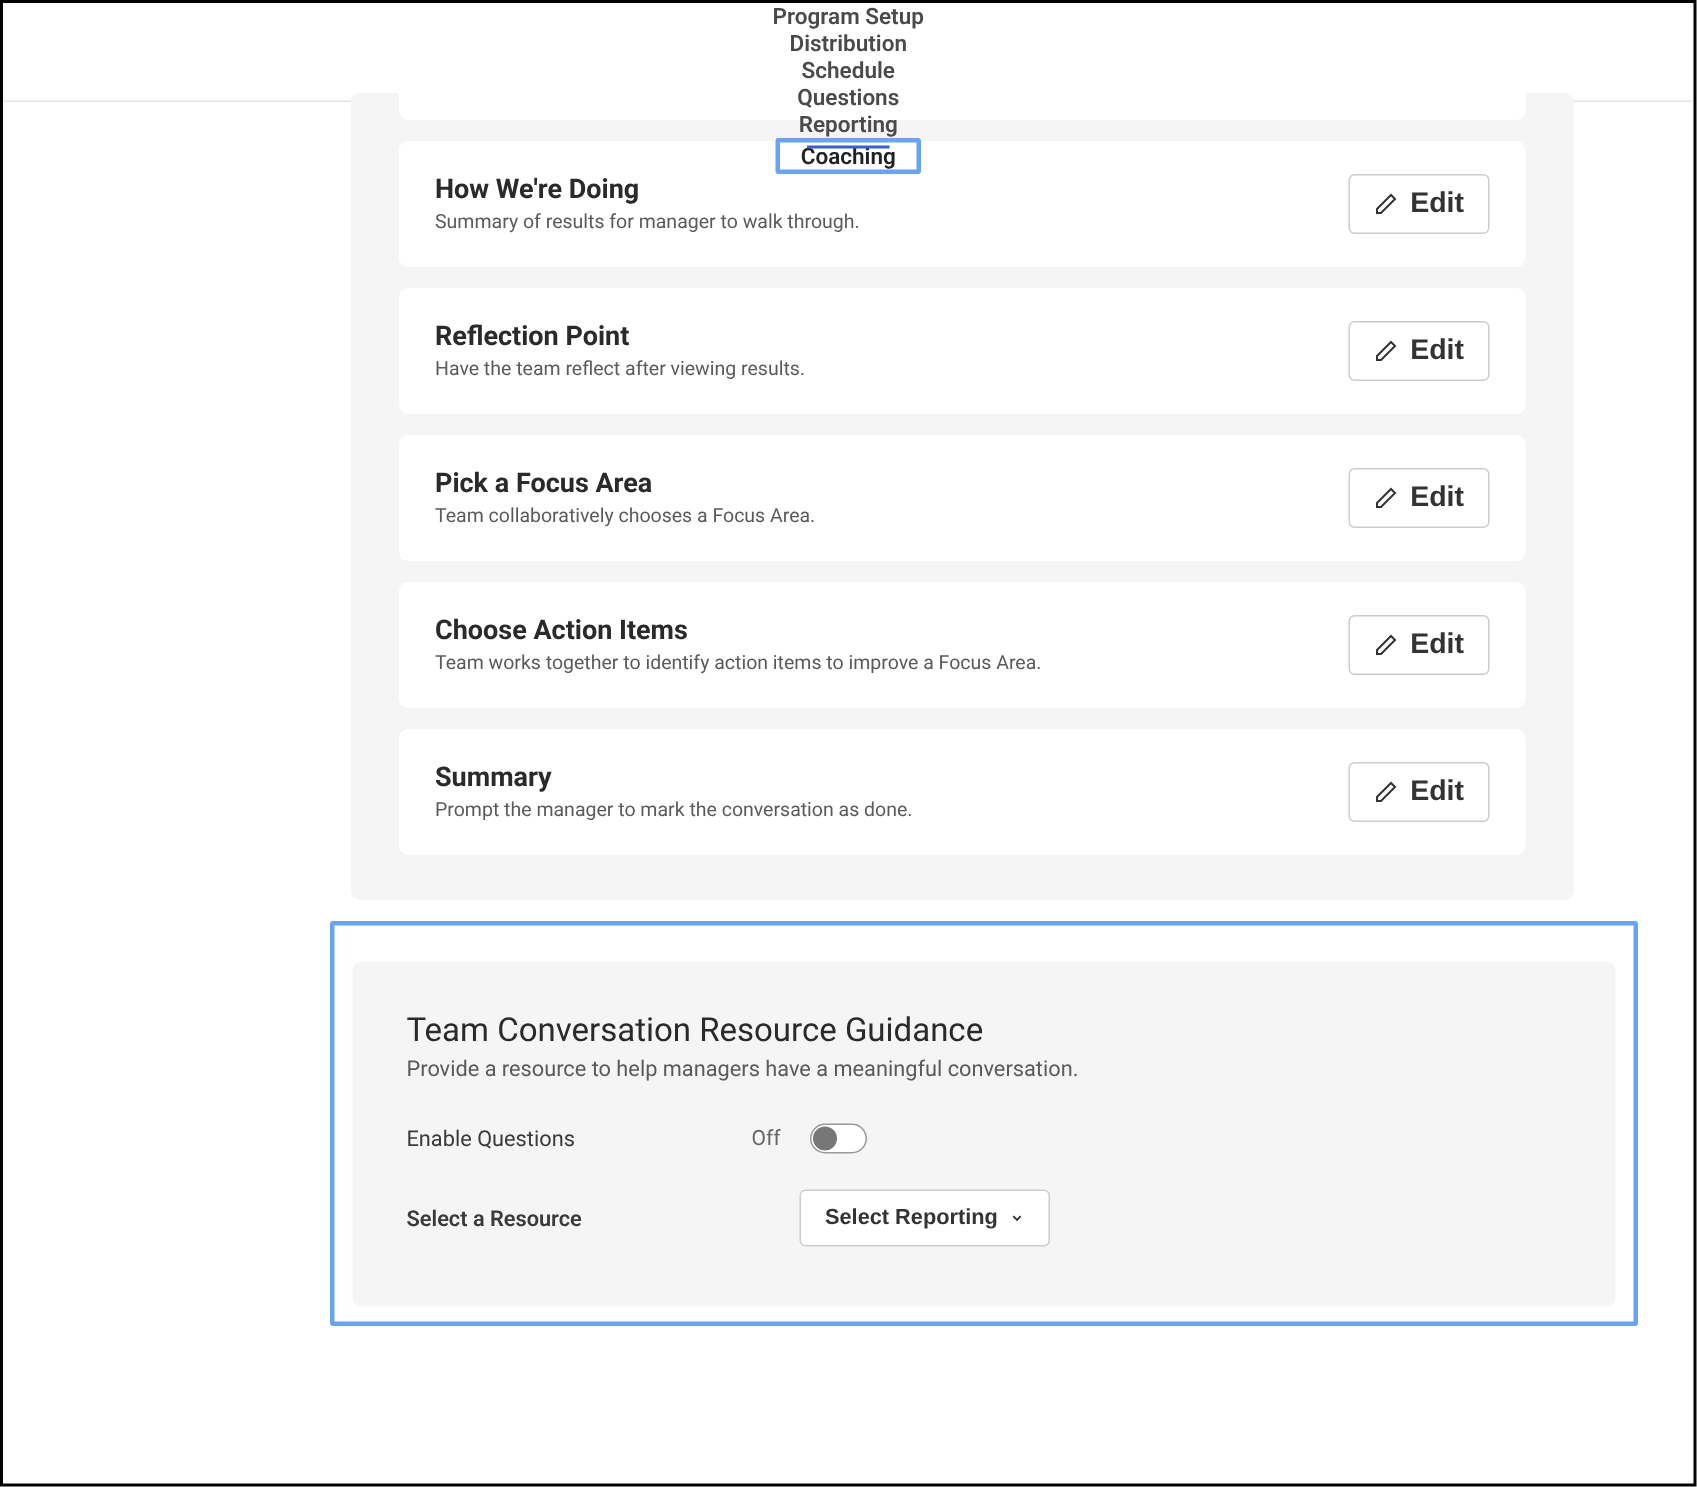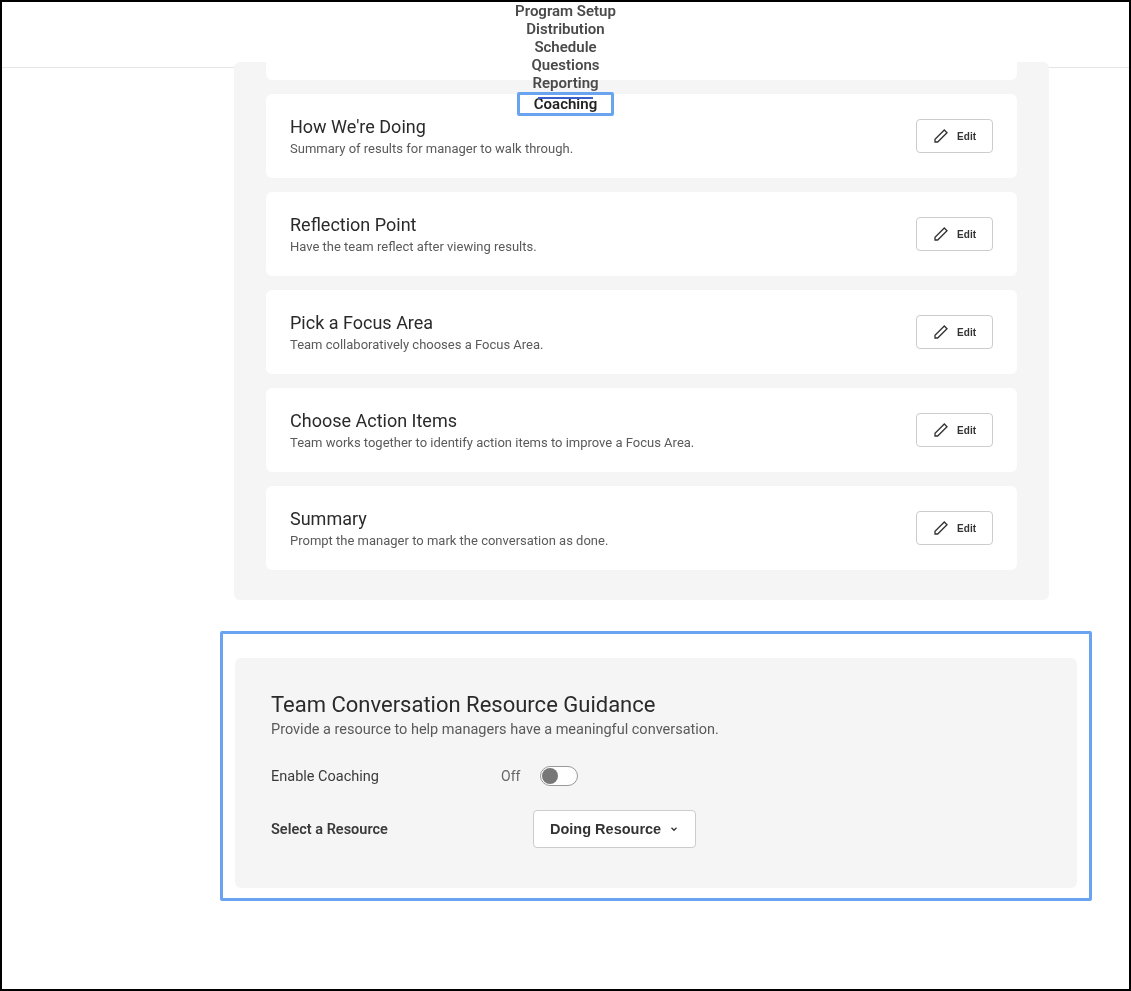--- a/index.html
+++ b/index.html
@@ -72,47 +72,47 @@
     padding: 22px 24px;
     display: flex;
     align-items: center;
     justify-content: space-between;
   }
   .card:first-child { margin-top: 0; border-top-left-radius:0; border-top-right-radius:0; padding-top:6px; padding-bottom:12px;}
   .card .title {
     font-size: 18px;
     color: #2a2a2a;
     margin: 0 0 4px 0;
-    font-weight: 400;
+    font-weight: 700;
   }
   .card .desc {
     font-size: 13px;
     color: #5a5a5a;
     margin: 0;
   }
   .edit-btn {
     display: inline-flex;
     align-items: center;
     gap: 8px;
     border: 1px solid #ccc;
     background: #fff;
     border-radius: 4px;
     padding: 8px 16px;
-    font-size: 10px;
+    font-size: 19px;
     font-weight: 600;
     color: #333;
     cursor: pointer;
   }
   .edit-btn svg { width: 16px; height: 16px; }
   .panel-highlight {
     border: 3px solid #6aa3ef;
     border-radius: 2px;
     width: 872px;
     margin-left: 218px;
-    margin-top: 31px;
+    margin-top: 14px;
     padding: 24px 12px 10px 12px;
   }
   .panel {
     background: #f5f5f5;
     border-radius: 6px;
     padding: 34px 36px 40px 36px;
   }
   .panel h2 {
     font-size: 22px;
     font-weight: 400;
@@ -271,33 +271,33 @@
       </div>
 
     </div>
 
     <div class="panel-highlight">
       <div class="panel">
         <h2>Team Conversation Resource Guidance</h2>
         <p class="sub">Provide a resource to help managers have a meaningful conversation.</p>
 
         <div class="row">
-          <div class="row-label">Enable Coaching</div>
+          <div class="row-label">Enable Questions</div>
           <div class="toggle-wrap">
             <span class="toggle-text">Off</span>
             <div class="toggle">
               <div class="knob"></div>
             </div>
           </div>
         </div>
 
         <div class="row last">
           <div class="row-label bold" style="width:262px;">Select a Resource</div>
           <button class="select-btn">
-            <span>Doing Resource</span>
+            <span>Select Reporting</span>
             <svg class="chev" viewBox="0 0 24 24" fill="none" stroke="#333" stroke-width="3">
                 <path d="M6 9l6 6 6-6"></path>
               </svg>
           </button>
         </div>
       </div>
     </div>
   </div>
 </div>
 

